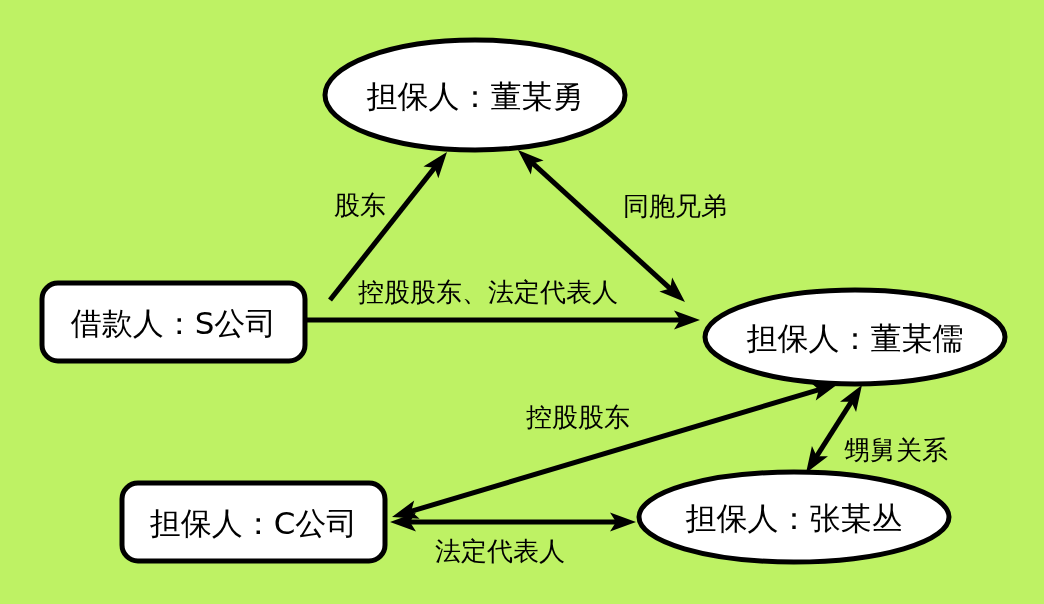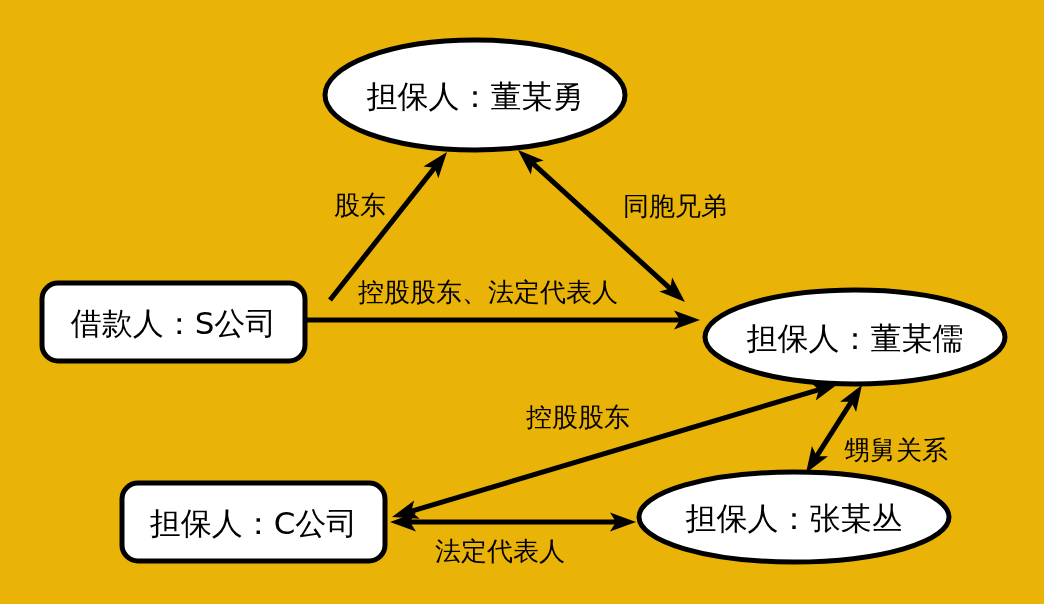--- a/index.html
+++ b/index.html
@@ -10,21 +10,21 @@
   body {
     width: 1044px;
     height: 604px;
     overflow: hidden;
     font-family: "DejaVu Sans", "Liberation Sans", sans-serif;
   }
   #diagram-root {
     position: relative;
     width: 1044px;
     height: 604px;
-    background: #eab308;
+    background: #bef264;
   }
   svg#graph {
     display: block;
     width: 1044px;
     height: 604px;
   }
   .node-shape {
     fill: #ffffff;
     stroke: #000000;
     stroke-width: 5;

